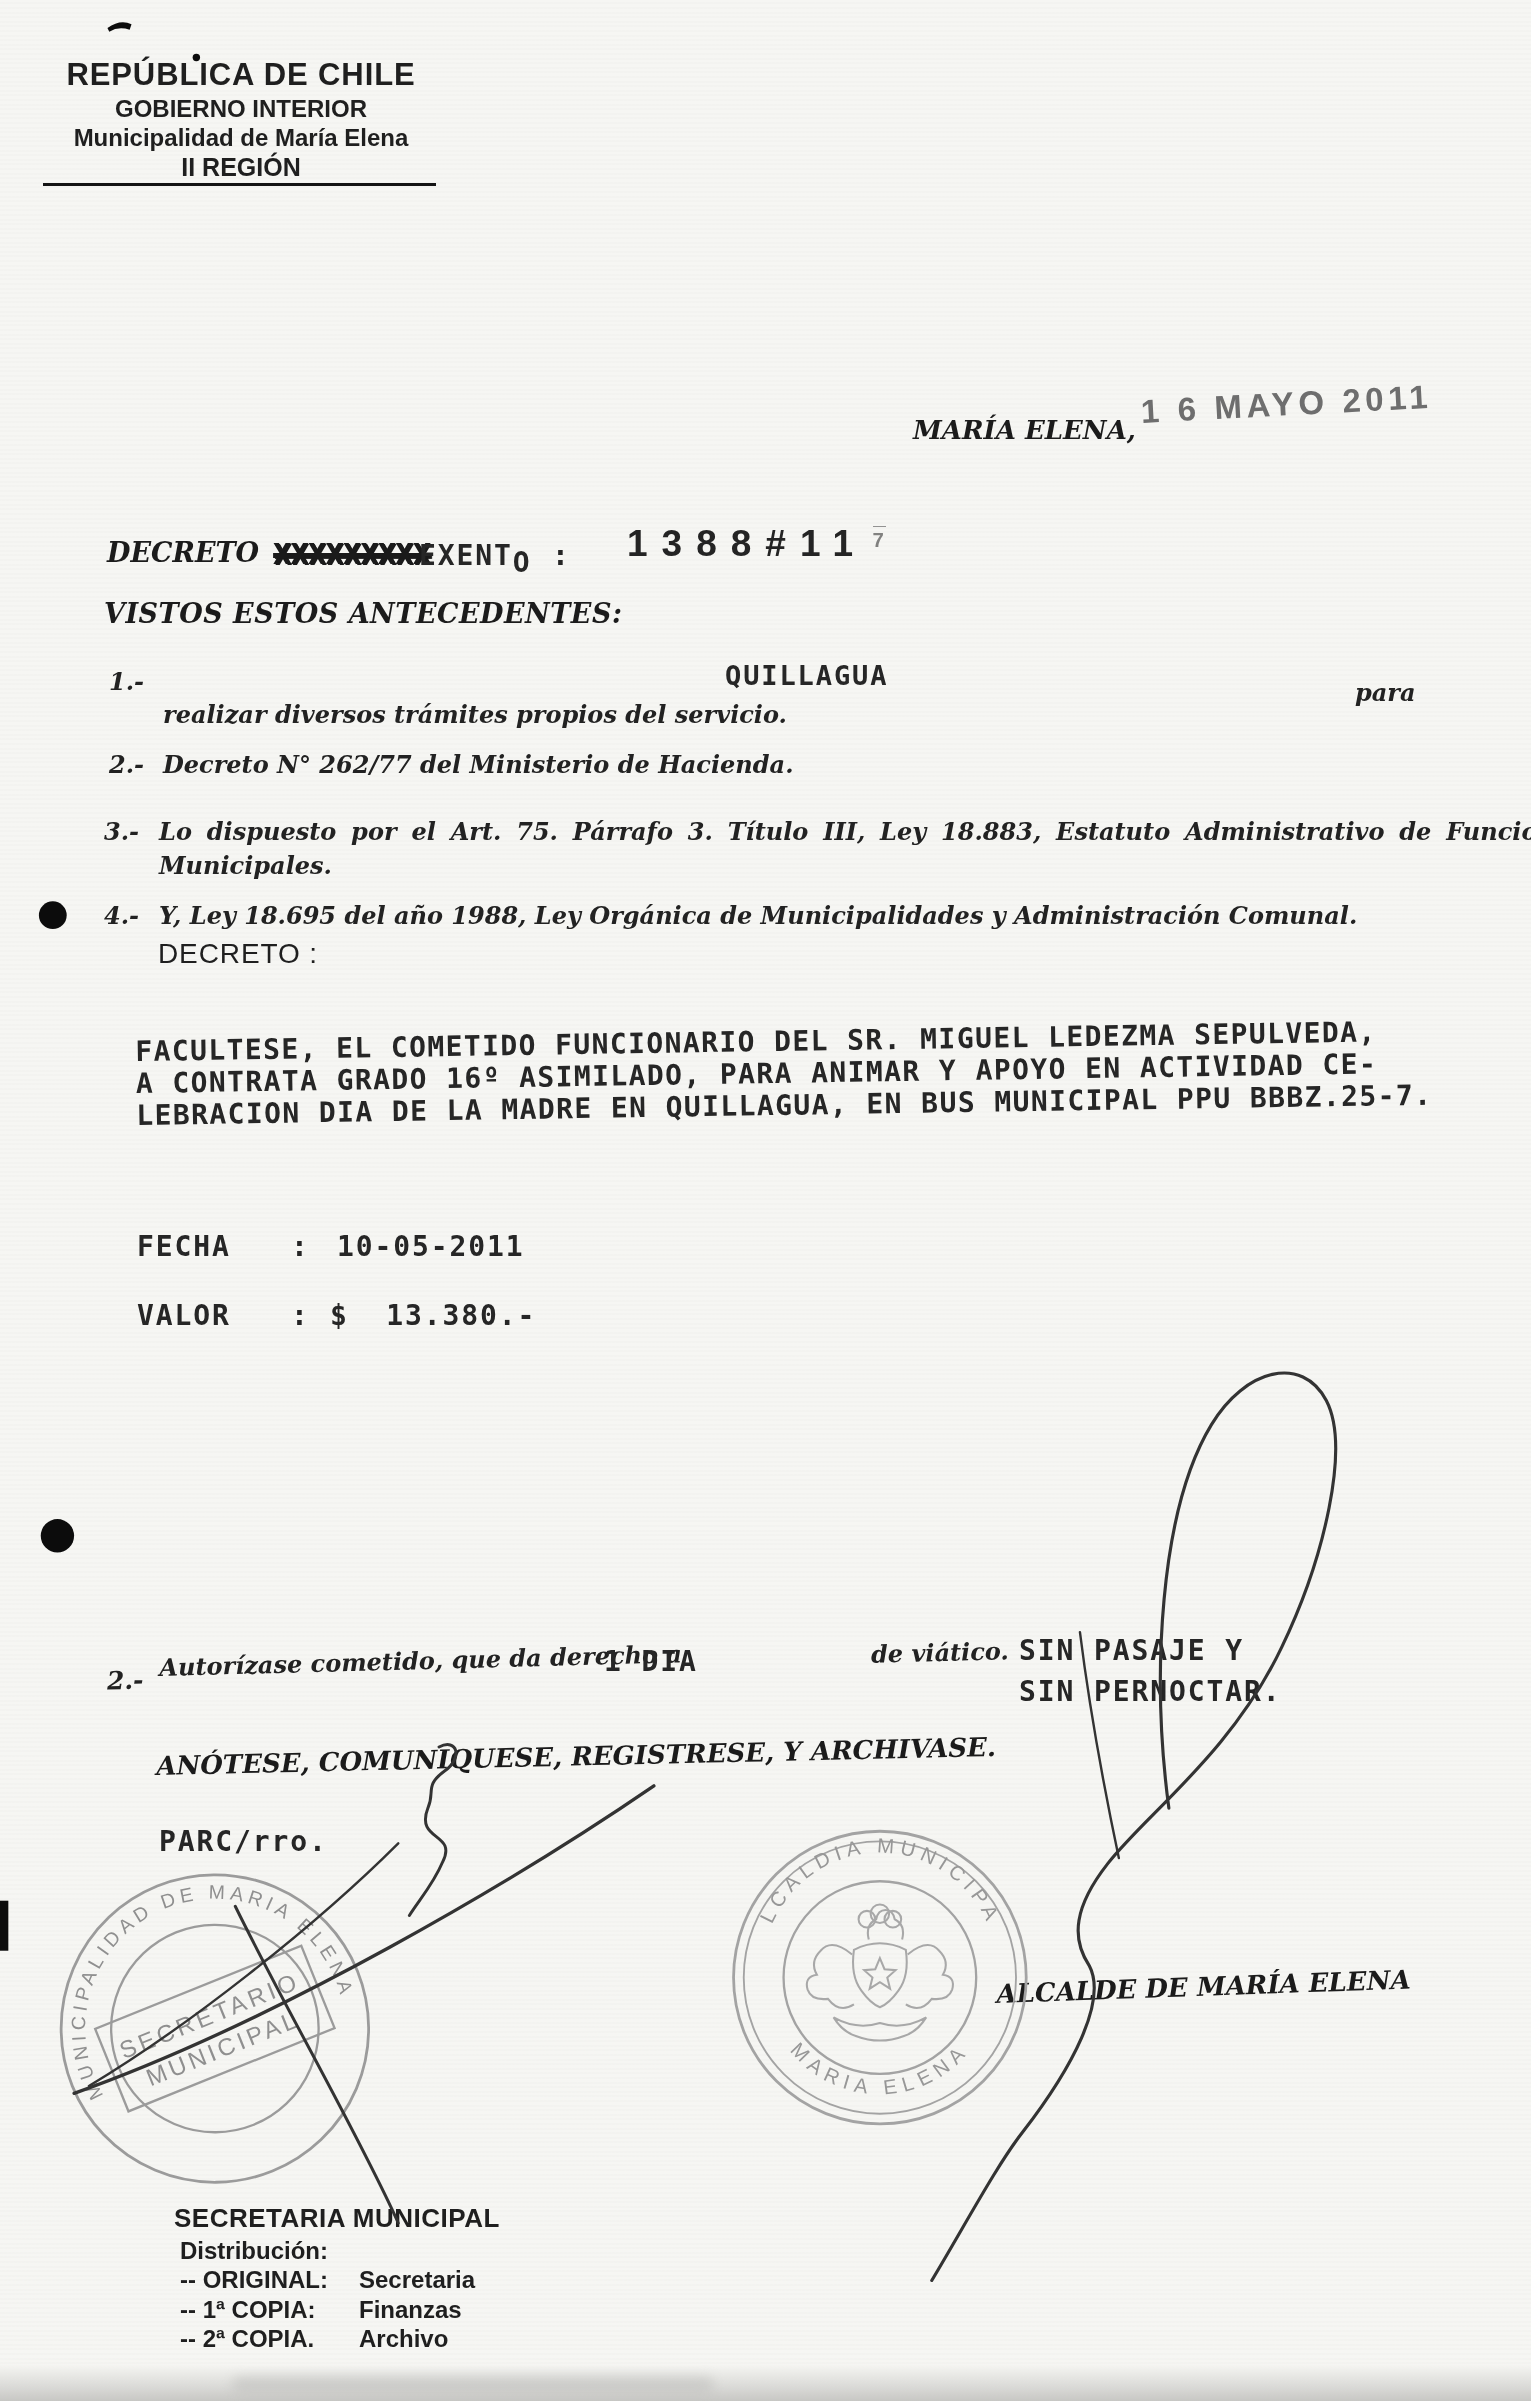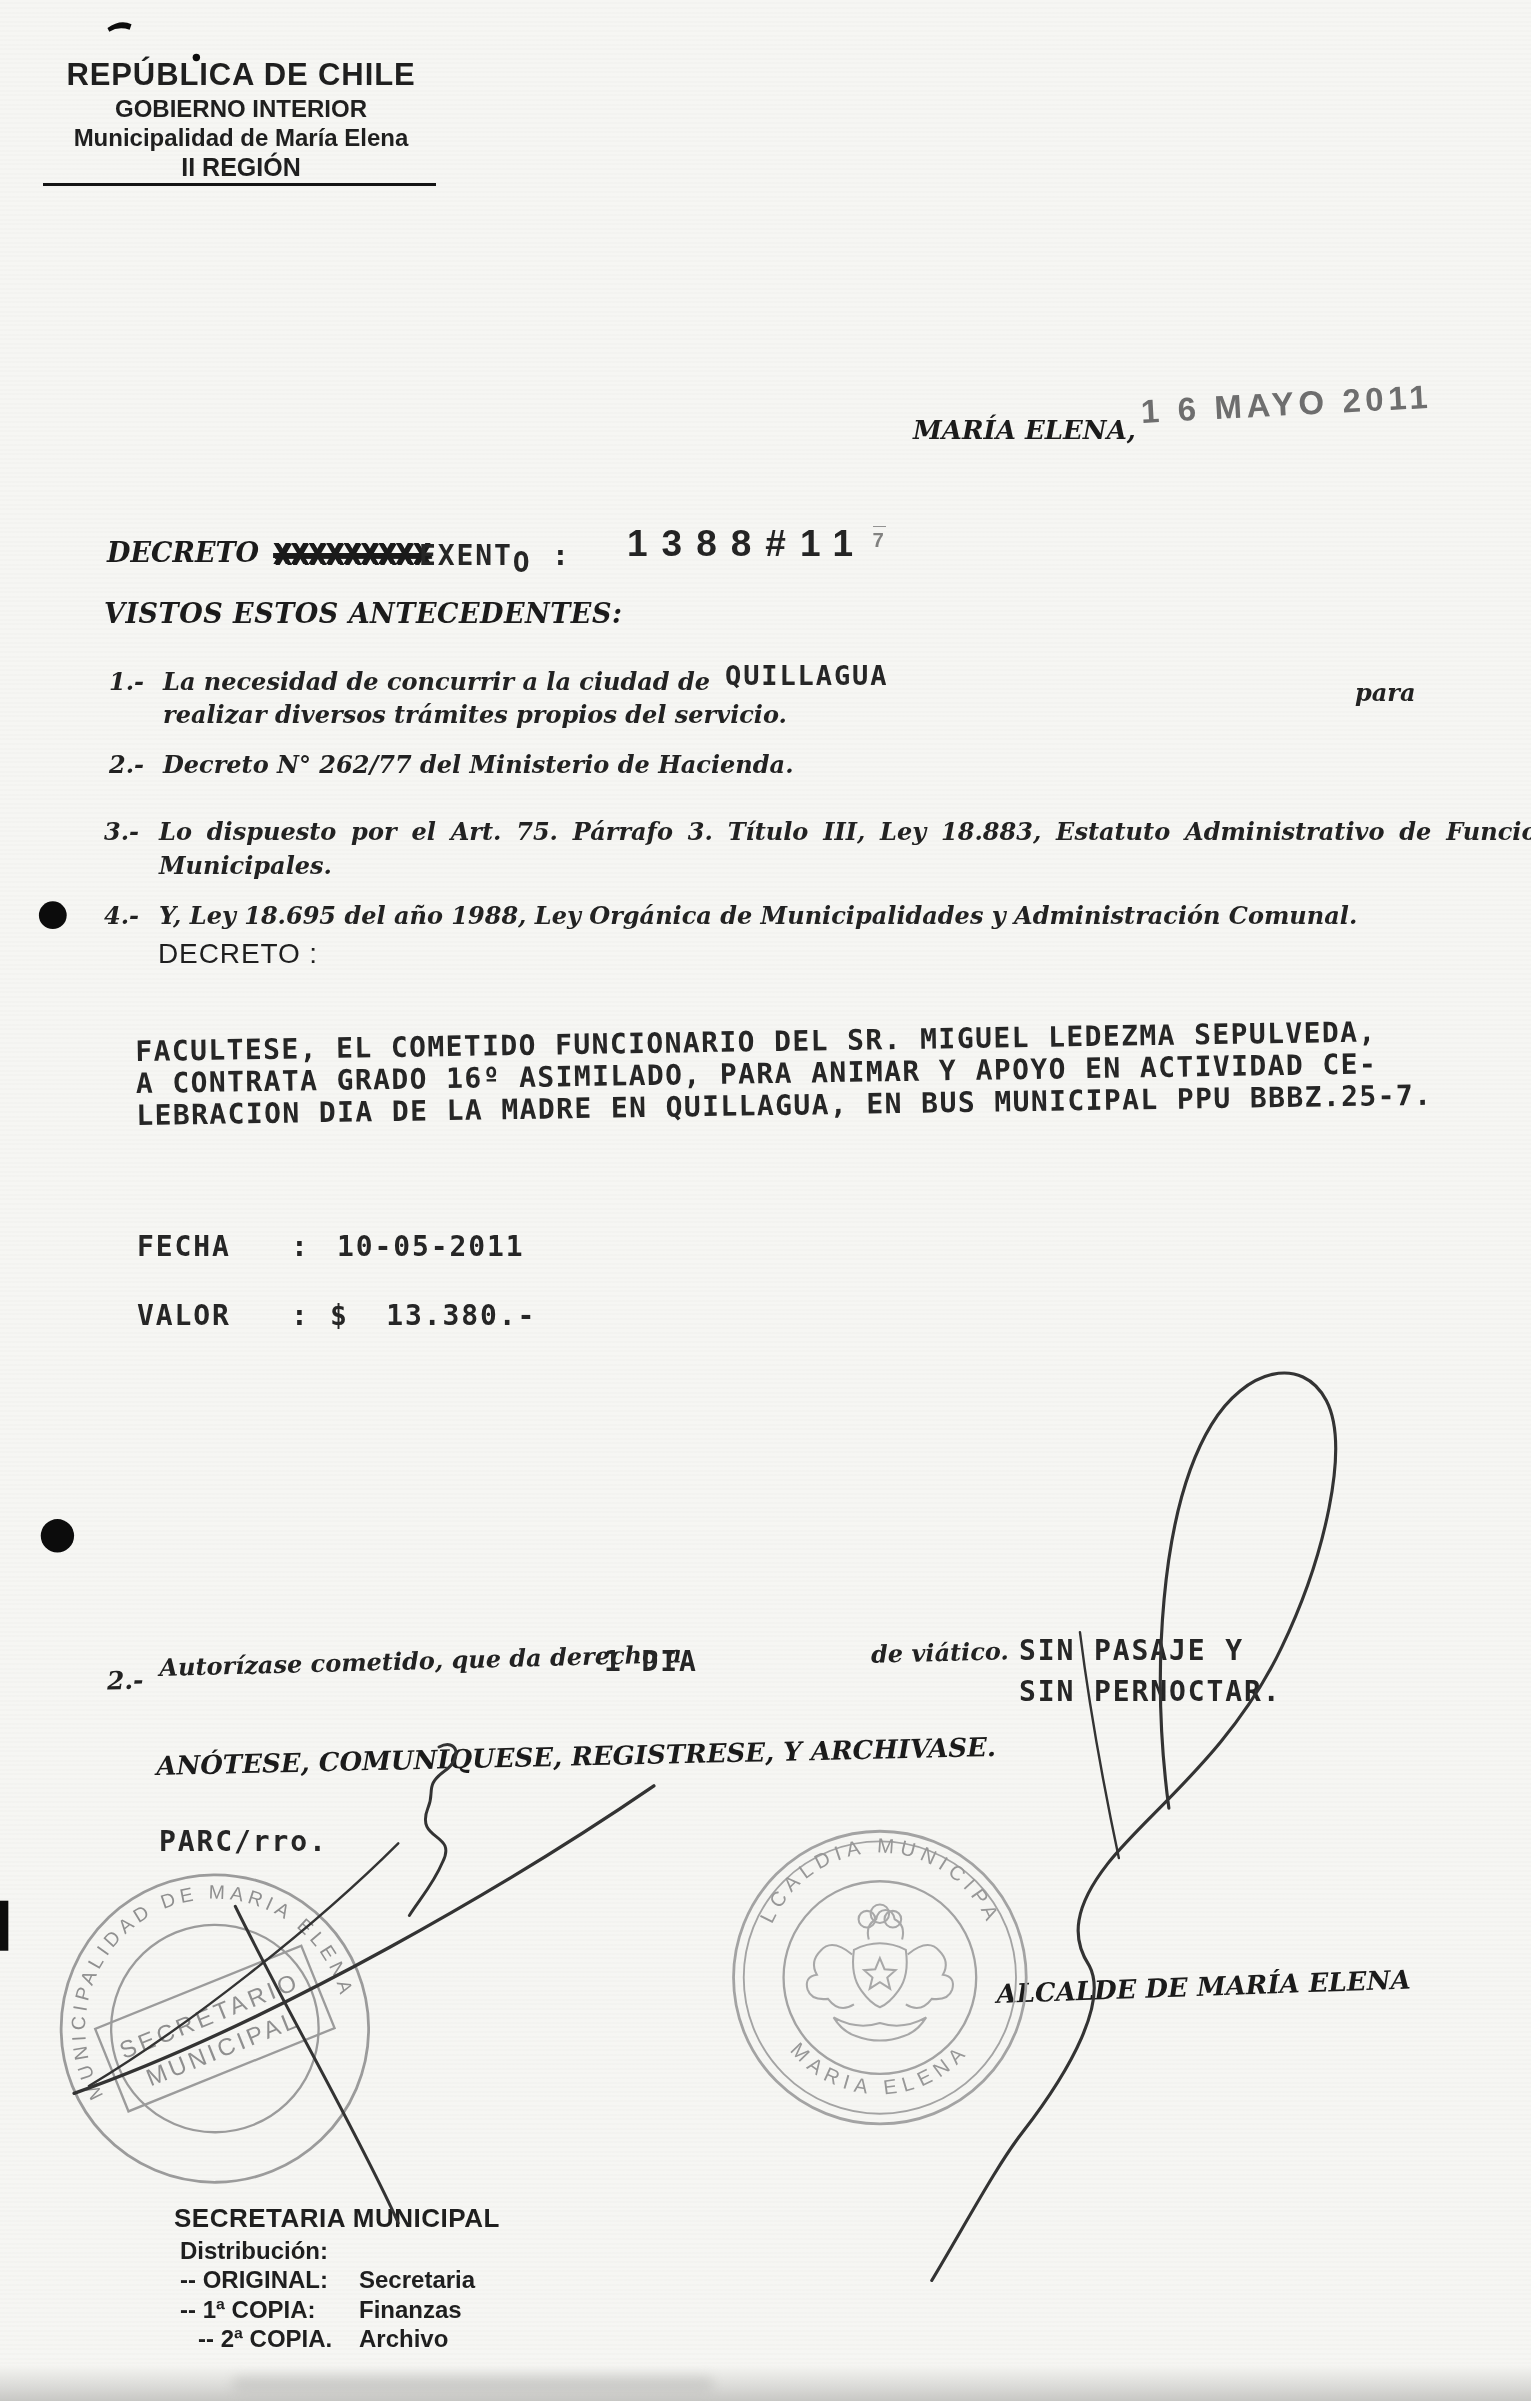--- a/index.html
+++ b/index.html
@@ -81,21 +81,21 @@
   .initials{left:159px;top:1825px;font-size:28px;}
 
   .alcalde-title{left:996px;top:1979px;font-size:26px;transform:rotate(-2deg);transform-origin:left top;}
 
   .sec-title{left:174px;top:2203px;font-size:26px;font-weight:700;letter-spacing:0.5px;}
   .dist-head{left:180px;top:2237px;font-size:24px;font-weight:700;}
   .dist-label{font-size:24px;font-weight:700;}
   .dist-value{font-size:24px;font-weight:700;}
   .dr0l{left:180px;top:2266px;} .dr0v{left:359px;top:2266px;}
   .dr1l{left:180px;top:2296px;} .dr1v{left:359px;top:2296px;}
-  .dr2l{left:180px;top:2325px;margin-left:18px;} .dr2v{left:359px;top:2325px;}
+  .dr2l{left:180px;top:2325px;} .dr2v{left:359px;top:2325px;}
 
   .overlay-svg{position:absolute;left:0;top:0;pointer-events:none;}
   .bottom-shade{left:0;top:2364px;width:1531px;height:37px;background:linear-gradient(#f6f6f3, #d6d6d3 70%, #c7c7c4);}
   .bottom-smudge{left:232px;top:2377px;width:482px;height:15px;background:#b5b5b2;opacity:.45;filter:blur(5.6px);border-radius:7.4px;}
 </style>
 </head>
 <body>
 
 <div id="page">
 
@@ -111,21 +111,20 @@
   <div class="abs date-stamp">1 6 MAYO 2011</div>
 
   <div class="abs serb decree-label">DECRETO</div>
   <div class="abs type decree-struck">XXXXXXXXX</div>
   <div class="abs type decree-typed"><span>EXENT</span><span class="drop-o">O</span><span class="colon">:</span></div>
   <div class="abs decree-number"><span>1388#11</span><span class="mark">7</span></div>
 
   <div class="abs serb vistos">VISTOS ESTOS ANTECEDENTES:</div>
 
   <div class="abs ser it-num i1-num">1.-</div>
-  <div class="abs ser it-text i1-l1">La necesidad de concurrir a la ciudad de</div>
   <div class="abs type i1-city">QUILLAGUA</div>
   <div class="abs ser it-text i1-para">para</div>
   <div class="abs ser it-text i1-l2">realizar diversos trámites propios del servicio.</div>
 
   <div class="abs ser it-num i2-num">2.-</div>
   <div class="abs ser it-text i2-text">Decreto N° 262/77 del Ministerio de Hacienda.</div>
 
   <div class="abs ser it-num i3-num">3.-</div>
   <div class="abs ser it-text i3-l1">Lo dispuesto por el Art. 75. Párrafo 3. Título III, Ley 18.883, Estatuto Administrativo de Funcionarios</div>
   <div class="abs ser it-text i3-l2">Municipales.</div>

